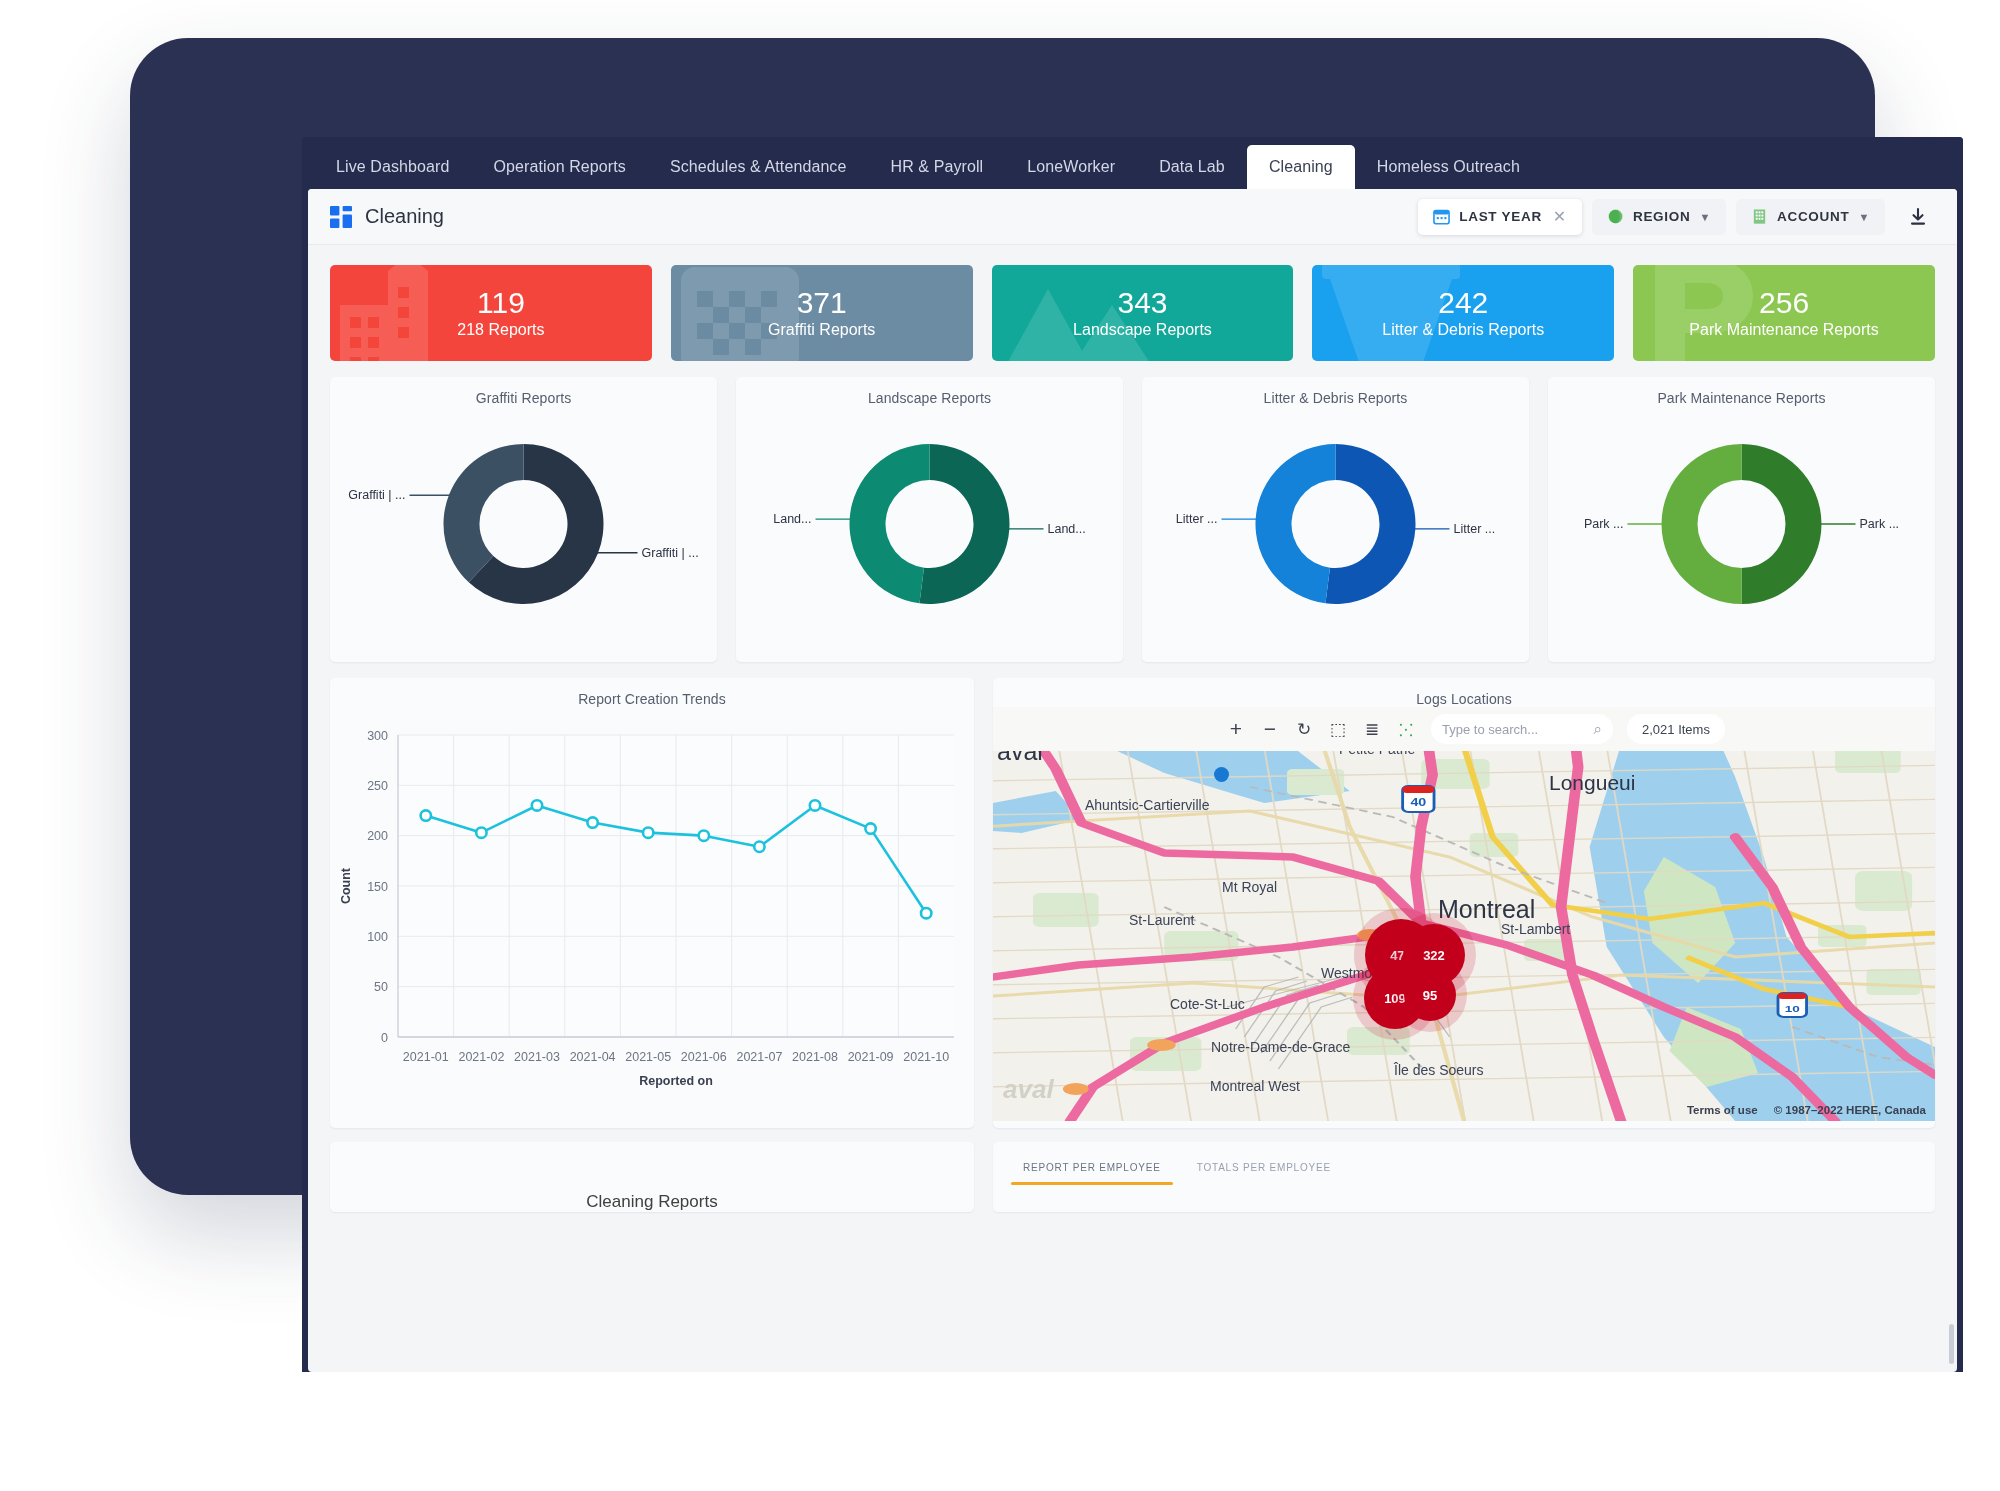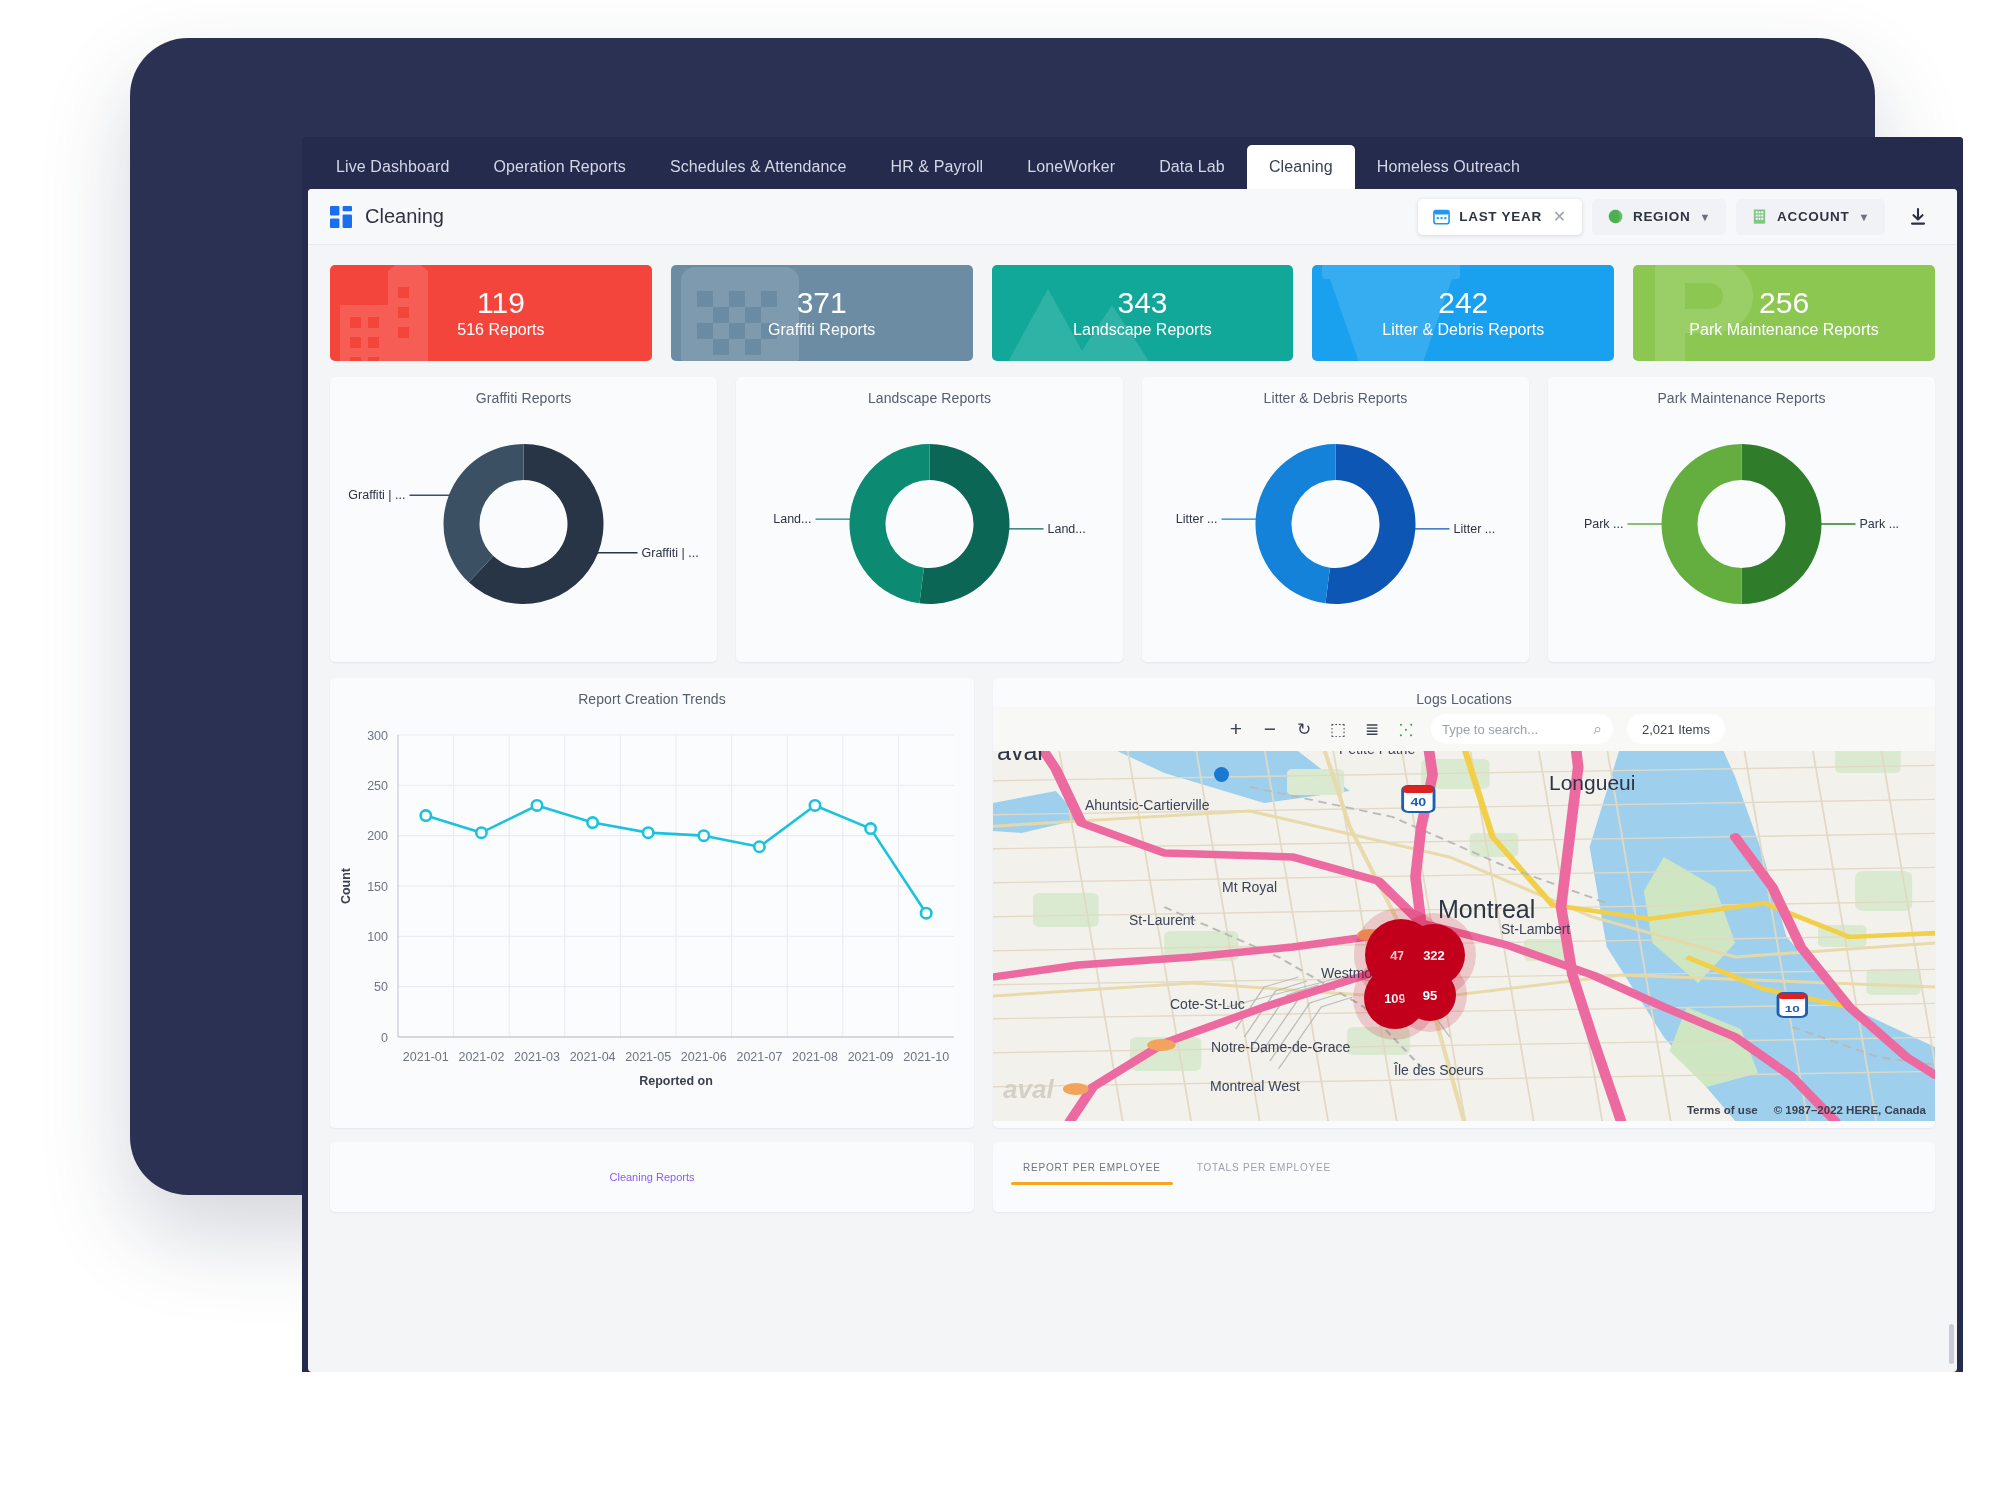--- a/index.html
+++ b/index.html
@@ -138,22 +138,22 @@
     font-size: 26px; color: #d3d0c8; font-weight: bold; font-style: italic;
   }
   .bluedot {
     position: absolute; width: 15px; height: 15px; border-radius: 50%;
     background: #1878d2; z-index: 5;
   }
   
   #footer { display: flex; gap: 19px; padding: 14px 22px 0 22px; }
   #reports-card {
     width: 644px; height: 70px; background: #fafbfc; border-radius: 5px;
-    display: flex; align-items: center; justify-content: center;
-    font-size: 11px; color: #8b5cf6; box-shadow: 0 1px 2px rgba(40,48,80,.07);
+    display: flex; align-items: flex-end; justify-content: center;
+    font-size: 17px; color: #404040; box-shadow: 0 1px 2px rgba(40,48,80,.07);
   }
   #emp-tabs {
     flex: 1 1 0; height: 70px; background: #fafbfc; border-radius: 5px;
     display: flex; align-items: flex-start; padding: 14px 4px 0 14px; gap: 4px;
     box-shadow: 0 1px 2px rgba(40,48,80,.07);
   }
   .etab {
     padding: 6px 16px 12px 16px; font-size: 10px; letter-spacing: .8px;
     color: #9aa0ae; white-space: nowrap; position: relative;
   }
@@ -261,21 +261,21 @@
                     <rect x="16" y="76" width="11" height="11"></rect>
                     <rect x="34" y="76" width="11" height="11"></rect>
                     <rect x="16" y="96" width="11" height="11"></rect>
                     <rect x="34" y="96" width="11" height="11"></rect>
                     <rect x="64" y="26" width="11" height="11"></rect>
                     <rect x="64" y="46" width="11" height="11"></rect>
                     <rect x="64" y="66" width="11" height="11"></rect>
                   </g>
                 </svg></div>
               <div class="val">119</div>
-              <div class="lbl">516 Reports</div>
+              <div class="lbl">218 Reports</div>
             </div>
             <div class="kpi" style="background: rgb(107, 140, 163);">
               <div class="wm"><svg viewBox="0 0 130 110" width="130" height="110">
                   <rect x="6" y="6" width="118" height="104" rx="14" fill="#fff"></rect>
                   <g fill="#6b8ca3">
                     <rect x="22" y="30" width="16" height="16"></rect>
                     <rect x="54" y="30" width="16" height="16"></rect>
                     <rect x="86" y="30" width="16" height="16"></rect>
                     <rect x="38" y="46" width="16" height="16"></rect>
                     <rect x="70" y="46" width="16" height="16"></rect>

